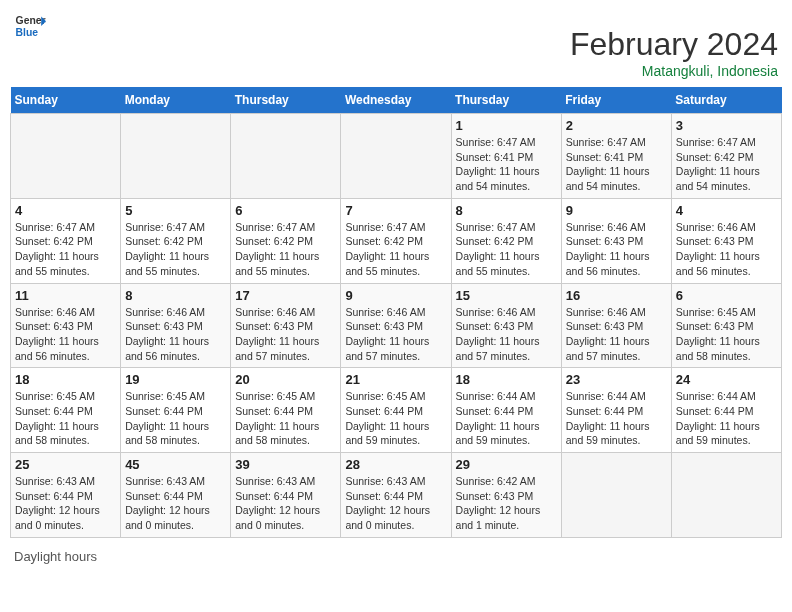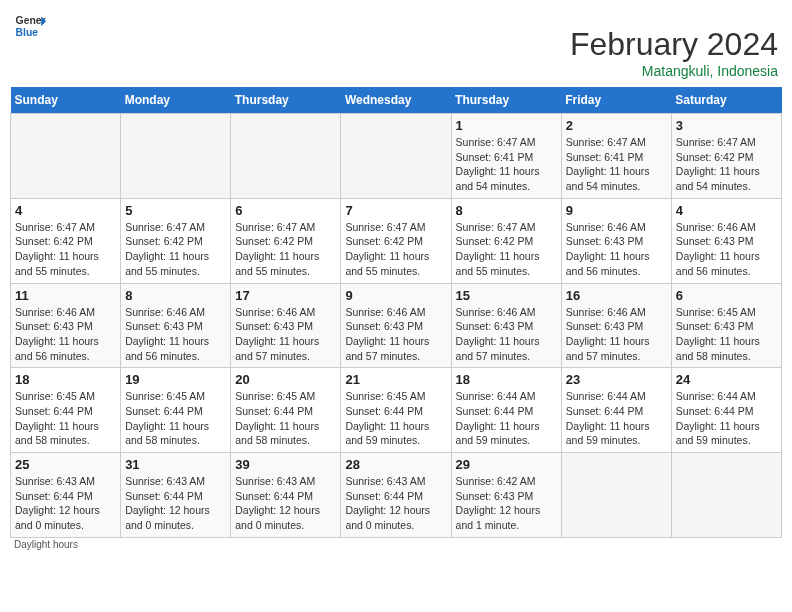--- a/index.html
+++ b/index.html
@@ -74,22 +74,22 @@
     tr:nth-child(odd) td {
       background-color: #f9f9f9;
     }
     tr:nth-child(even) td {
       background-color: #fff;
     }
     .empty-cell {
       background-color: #f5f5f5 !important;
     }
     .footer {
-      margin-top: 1px;
-      font-size: 10px;
+      margin-top: 11px;
+      font-size: 13px;
       color: #555;
       padding-left: 4px;
     }
   </style>
 </head>
 <body>
 
 <div class="header-area">
   <div class="logo">
     <svg class="logo-icon" viewBox="0 0 40 40" xmlns="http://www.w3.org/2000/svg">
@@ -274,21 +274,21 @@
         </td>
       </tr>
       <tr>
         <td>
           <span class="day-num">25</span>
           <div class="day-detail" style="white-space: pre-line;">Sunrise: 6:43 AM
 Sunset: 6:44 PM
 Daylight: 12 hours and 0 minutes.</div>
         </td>
         <td>
-          <span class="day-num">31</span>
+          <span class="day-num">45</span>
           <div class="day-detail" style="white-space: pre-line;">Sunrise: 6:43 AM
 Sunset: 6:44 PM
 Daylight: 12 hours and 0 minutes.</div>
         </td>
         <td>
           <span class="day-num">39</span>
           <div class="day-detail" style="white-space: pre-line;">Sunrise: 6:43 AM
 Sunset: 6:44 PM
 Daylight: 12 hours and 0 minutes.</div>
         </td>

